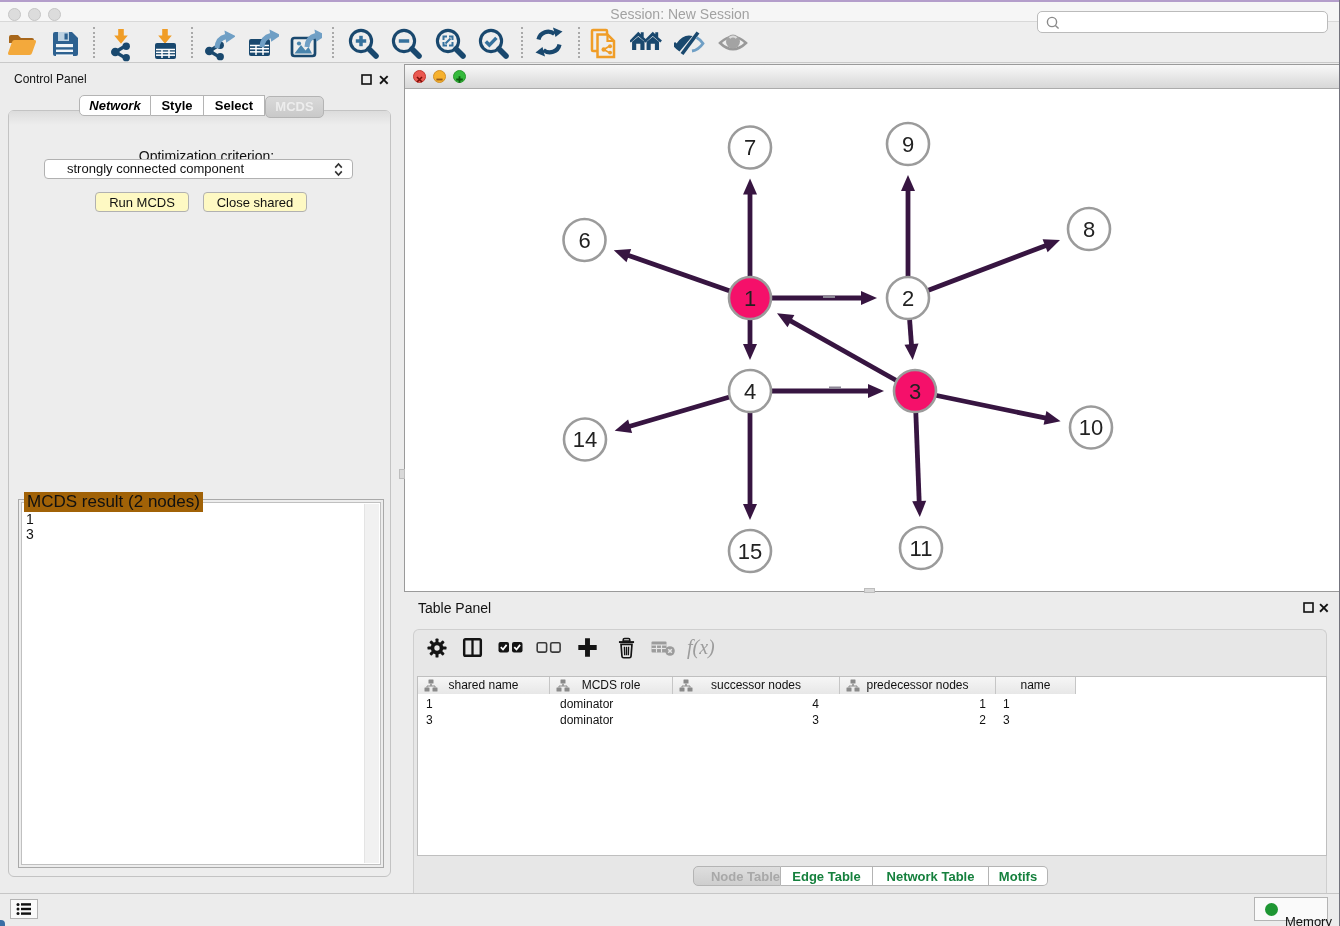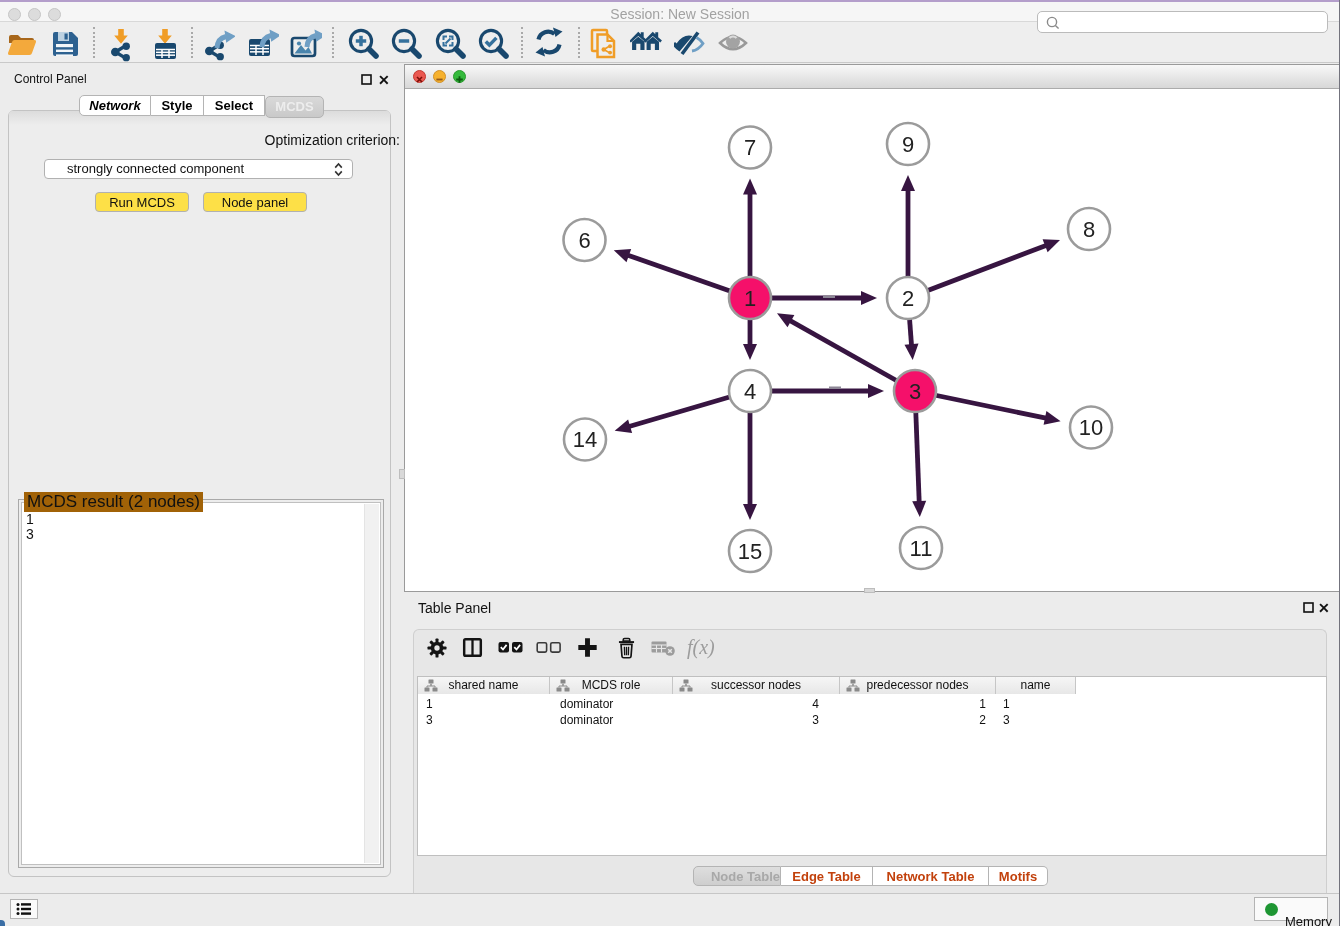--- a/index.html
+++ b/index.html
@@ -14,40 +14,40 @@
 #toolbar { left:0; top:22px; width:1340px; height:41px; background:#eeeeee; border-bottom:1px solid #c9c9c9; }
 .tsep { position:absolute; top:5px; height:31px; width:0; border-left:2px dotted #a9a9a9; }
 #searchbox { left:1037px; top:11px; width:291px; height:22px; background:#fff; border:1px solid #bbbbbb; border-radius:5px; }
 
 #cp-title { left:14px; top:72px; font-size:12px; color:#111; }
 .winbtn { position:absolute; font-size:13px; color:#111; }
 #cp-tabs { left:0; top:95px; width:393px; height:21px; }
 .tab { position:absolute; top:0; height:21px; border:1px solid #b4b4b4; background:#fff; color:#000; font-size:13px; font-weight:bold; text-align:center; line-height:20px; }
 #cp-pane { left:8px; top:110px; width:383px; height:767px; background:#ededed; border:1px solid #c3c3c3; border-radius:6px; }
 #cp-pane .topshade { position:absolute; left:0; top:0; width:100%; height:14px; background:linear-gradient(#dcdcdc,#ededed); border-radius:4px 4px 0 0;}
-#opt-label { left:0; top:132px; width:400px; text-align:right; font-size:14px; color:#111;padding-left:13px; }
+#opt-label { left:0; top:148px; width:400px; text-align:center; font-size:14px; color:#111;padding-left:13px; }
 #combo { left:44px; top:159px; width:309px; height:20px; background:#fff; border:1px solid #b1b1b1; border-radius:4px; font-size:13px; color:#111; line-height:18px; padding-left:22px; }
-.btn { position:absolute; height:20px; background:#fde047; border:1px solid #b1b1b1; border-radius:4px; font-size:13px; color:#111; text-align:center; line-height:19px; }
+.btn { position:absolute; height:20px; background:#fef9c3; border:1px solid #b1b1b1; border-radius:4px; font-size:13px; color:#111; text-align:center; line-height:19px; }
 #fieldset { left:18px; top:499px; width:366px; height:369px; border:1px solid #a9a9a9; }
 #fieldset .inner { position:absolute; left:2px; top:2px; right:2px; bottom:2px; background:#fff; border:1px solid #c0c0c0; }
 #fs-legend { left:24px; top:492px; font-size:17px; color:#111; background:#a16207; padding:0 3px; }
 #fs-scroll { position:absolute; right:1px; top:1px; width:15px; bottom:1px; background:#f1f1f1; border-left:1px solid #e4e4e4; }
 
 #netwin { left:404px; top:64px; width:936px; height:528px; background:#fff; border:1px solid #9a9a9a; }
 #nettitle { left:0; top:0; width:100%; height:24px; background:linear-gradient(#f8f8f8,#d7d7d7); border-bottom:1px solid #ababab; }
 #nettitle .t { width:100%; text-align:center; top:4px; font-size:13px; font-weight:bold; color:#222; }
 .mac { position:absolute; top:5px; width:13px; height:13px; border-radius:50%; }
 
 #tp-title { left:418px; top:600px; font-size:14px; color:#111; }
 #tp-toolpane { left:413px; top:629px; width:914px; height:264px; background:#e7e7e7; border:1px solid #cfcfcf; border-radius:6px 6px 0 0; border-bottom:none; }
 #tp-table { left:417px; top:633px; width:910px; height:223px; background:#fff; border:1px solid #bfbfbf; top:676px; height:180px; }
 .th { position:absolute; top:0; height:17px; background:linear-gradient(#f6f6f6,#e7e7e7); border-right:1px solid #c6c6c6; font-size:12px; color:#111; text-align:center; line-height:17px; }
 .td { position:absolute; font-size:12px; color:#111; height:16px; line-height:16px; }
 #tp-tabs { left:693px; top:866px; height:20px; }
-.btab { position:absolute; top:0; height:20px; border:1px solid #b4b4b4; background:#fff; font-size:13px; font-weight:bold; color:#c2410c; text-align:center; line-height:19px; }
+.btab { position:absolute; top:0; height:20px; border:1px solid #b4b4b4; background:#fff; font-size:13px; font-weight:bold; color:#15803d; text-align:center; line-height:19px; }
 
 #statusbar { left:0; top:893px; width:1340px; height:33px; background:#ececec; border-top:1px solid #c6c6c6; }
 #listbtn { left:10px; top:899px; width:28px; height:20px; background:#fafafa; border:1px solid #b4b4b4; display:flex; align-items:center; justify-content:center; }
 #membtn { left:1254px; top:897px; width:74px; height:24px; background:#fafafa; border:1px solid #b4b4b4; font-size:13px; color:#111; }
 </style>
 </head>
 <body>
 <div class="abs" id="titlebar">
   <div class="tl" style="left:8px;"></div>
   <div class="tl" style="left:28px;"></div>
@@ -223,21 +223,21 @@
   <div class="tab" style="left:265px; width:59px; top:1px; height:22px; border-radius:5px; background:linear-gradient(#d9d9d9,#c9c9c9); color:#ededed;">MCDS</div>
 </div>
 <div class="abs" id="opt-label">Optimization criterion:</div>
 <div class="abs" id="combo">strongly connected component
   <svg width="11" height="15" style="position:absolute; right:8px; top:2px;" viewBox="0 0 11 16">
       <path d="M2 6 L5.5 2 L9 6" fill="none" stroke="#333" stroke-width="1.7"></path>
       <path d="M2 10 L5.5 14 L9 10" fill="none" stroke="#333" stroke-width="1.7"></path>
     </svg>
 </div>
 <div class="btn" style="left:95px; top:192px; width:94px;">Run MCDS</div>
-<div class="btn" style="left:203px; top:192px; width:104px;">Node panel</div>
+<div class="btn" style="left:203px; top:192px; width:104px;">Close shared</div>
 <div class="abs" id="fieldset">
     <div class="inner">
       <div style="position:absolute;left:4px;top:9px;font-size:14px;color:#111;line-height:15px;">1<br>3</div>
       <div id="fs-scroll"></div>
     </div>
   </div>
 <div class="abs" id="fs-legend">MCDS result (2 nodes)</div>
 
 <div class="abs" id="netwin">
   <div class="abs" id="nettitle">

